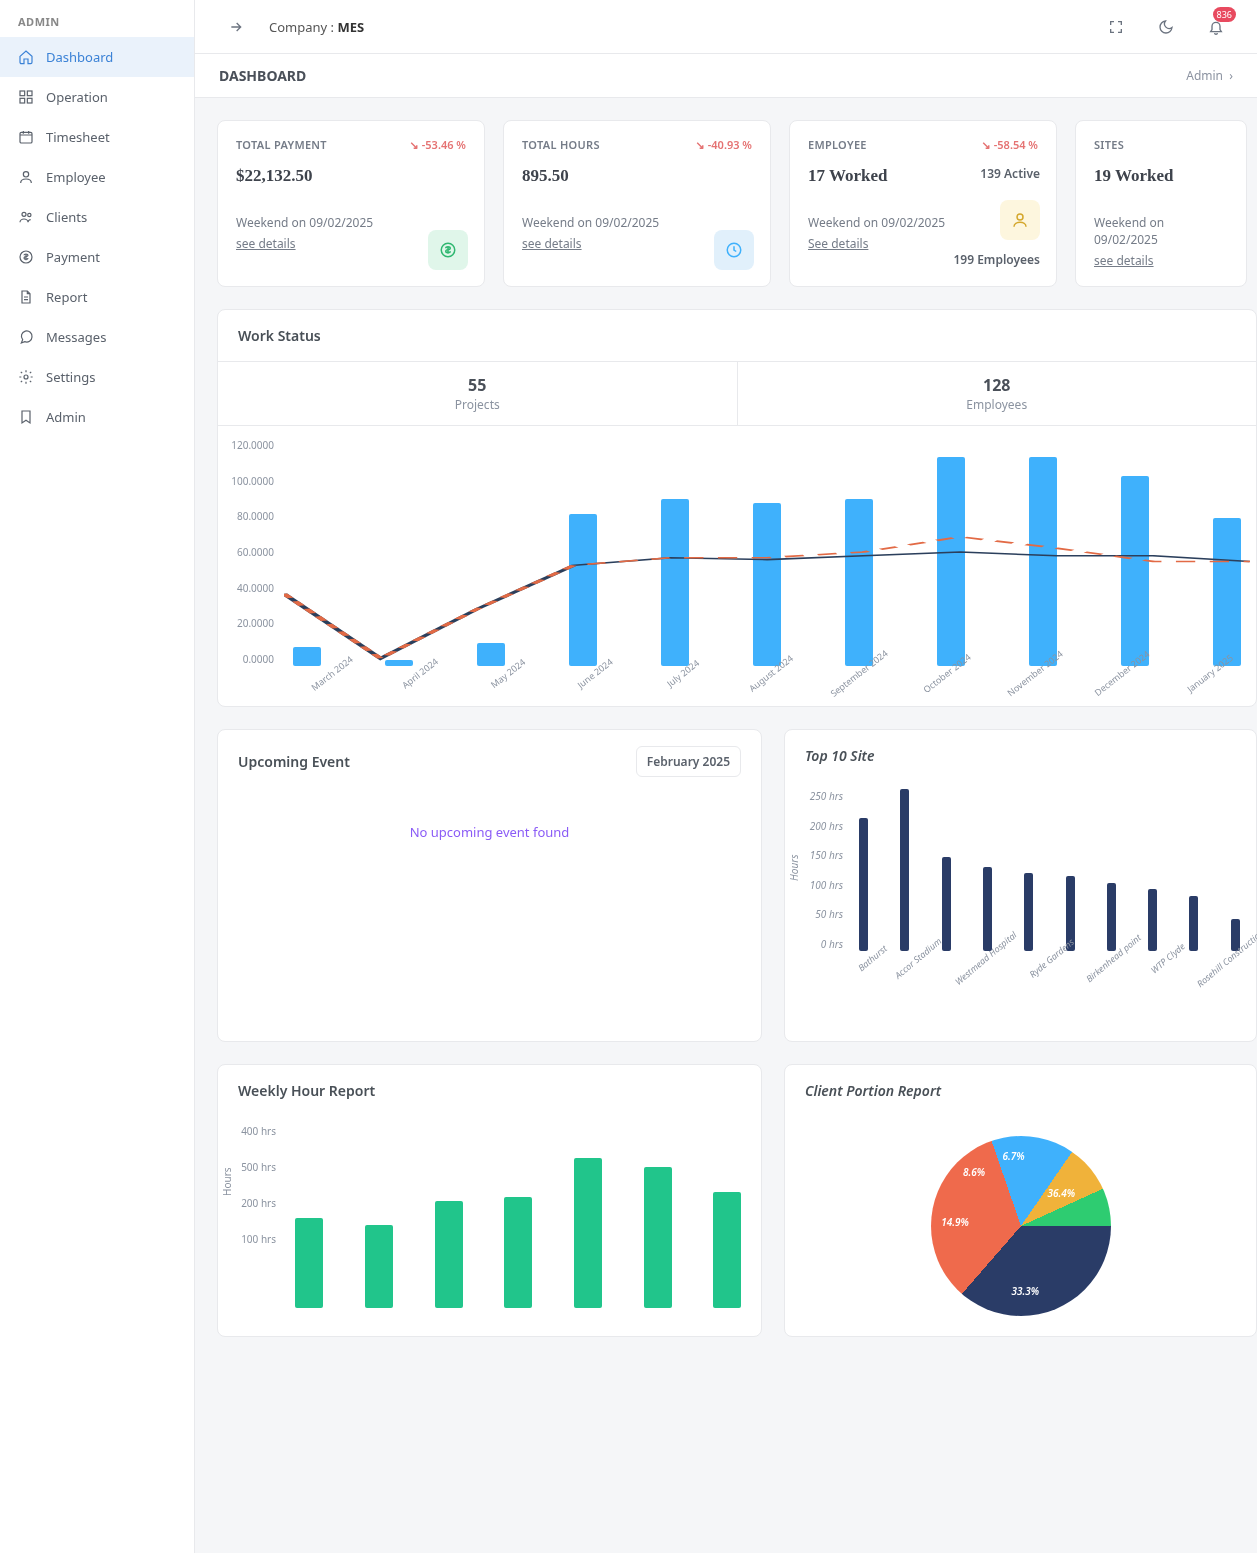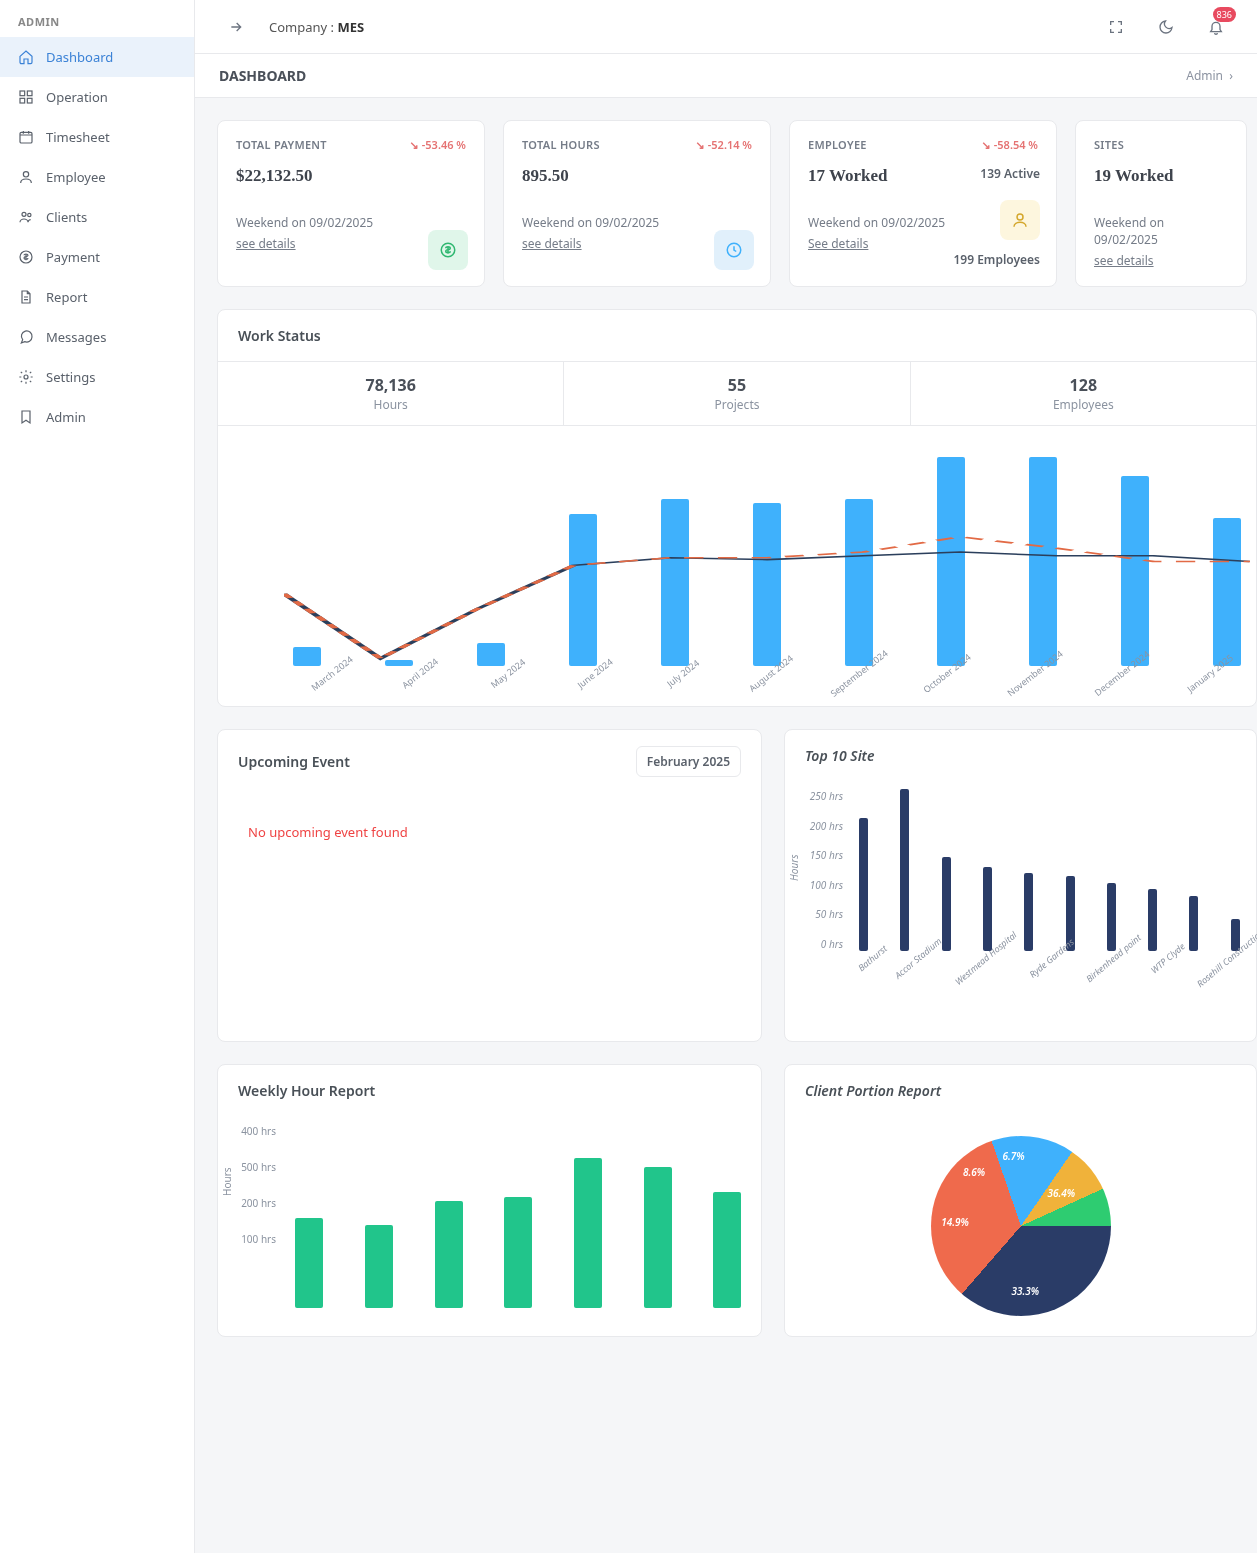--- a/index.html
+++ b/index.html
@@ -75,21 +75,21 @@
   .bar.mid{max-width:28px;margin:0 auto;}
   .xlabels{position:absolute;left:66px;right:6px;bottom:4px;height:34px;display:flex;}
   .xl{flex:1;font-size:9px;color:#8b93a0;text-align:center;transform:rotate(-38deg);transform-origin:50% 0;white-space:nowrap;}
   svg.overlay{position:absolute;left:66px;right:6px;top:12px;bottom:40px;width:calc(100% - 72px);height:calc(100% - 52px);}
   
   .row2{display:flex;gap:22px;}
   .col-l{flex:0 0 545px;}
   .col-r{flex:1;font-style:italic;}
   .panel-title{padding:16px 20px;font-size:14px;font-weight:600;display:flex;justify-content:space-between;align-items:center;}
   .sel{border:1px solid var(--border);border-radius:6px;padding:6px 10px;font-size:12px;color:#5a616b;background:#fff;}
-  .empty{padding:30px;color:#ef4444;font-size:13px;}
+  .empty{padding:30px;text-align:center;color:#8b5cf6;font-size:13px;}
   .chart-area2{position:relative;height:240px;padding:10px 10px 0 10px;}
   .ylabels2{position:absolute;left:6px;top:8px;bottom:70px;width:46px;display:flex;flex-direction:column;justify-content:space-between;font-size:10px;color:#8b93a0;text-align:right;}
   .ylabels2.hrs{width:52px;}
   .axis-title{position:absolute;left:2px;top:50%;transform:rotate(-90deg) translateX(20px);transform-origin:left top;font-size:10px;color:#8b93a0;}
   .bars2{position:absolute;left:66px;right:8px;top:8px;bottom:70px;display:flex;align-items:flex-end;gap:4%;}
   .bars3{position:absolute;left:66px;right:8px;top:8px;bottom:8px;display:flex;align-items:flex-end;gap:4%;}
   .xlabels2{position:absolute;left:66px;right:8px;bottom:2px;height:66px;display:flex;}
   .xl2{flex:1;font-size:9px;color:#8b93a0;text-align:center;transform:rotate(-40deg);transform-origin:50% 0;white-space:nowrap;}
   .piewrap{height:220px;display:flex;align-items:center;justify-content:center;}
   .pie{width:180px;height:180px;border-radius:50%;position:relative;}
@@ -223,21 +223,21 @@
           <svg width="18" height="18" viewBox="0 0 24 24" fill="none" stroke="currentColor" stroke-width="2">
               <circle cx="12" cy="12" r="9"></circle>
               <path d="M12 7v10M9 9.5c0-1 1-2 3-2s3 .8 3 2-1 1.8-3 2-3 .8-3 2 1 2 3 2 3-1 3-2"></path>
             </svg>
         </span>
       </div>
 
       <div class="card stat sm1">
         <div class="stat-top">
           <span class="lbl">TOTAL HOURS</span>
-          <span class="delta">↘ <span>-52.14 %</span></span>
+          <span class="delta">↘ <span>-40.93 %</span></span>
         </div>
         <h3>895.50</h3>
         <div class="sub">Weekend on 09/02/2025</div>
         <a class="lnk">see details</a>
         <span class="chip b">
           <svg width="18" height="18" viewBox="0 0 24 24" fill="none" stroke="currentColor" stroke-width="2">
               <circle cx="12" cy="12" r="9"></circle>
               <path d="M12 7v5l3 2"></path>
             </svg>
         </span>
@@ -268,33 +268,38 @@
         <h3>19 Worked</h3>
         <div class="sub">Weekend on 09/02/2025</div>
         <a class="lnk">see details</a>
       </div>
     </div>
 
     <div class="card work-card">
       <div class="title">Work Status</div>
       <div class="work-tabs" id="worktabs">
           <div class="work-tab">
-            <div class="v">78,136</div>
-            <div class="l">Hours</div>
-          </div>
-          <div class="work-tab">
             <div class="v">55</div>
             <div class="l">Projects</div>
           </div>
           <div class="work-tab">
             <div class="v">128</div>
             <div class="l">Employees</div>
           </div>
         </div>
       <div class="chart-area">
+        <div class="ylabels" id="ws_y">
+            <div>120.0000</div>
+            <div>100.0000</div>
+            <div>80.0000</div>
+            <div>60.0000</div>
+            <div>40.0000</div>
+            <div>20.0000</div>
+            <div>0.0000</div>
+          </div>
         <div class="bars" id="ws_bars">
             <div class="bar blue mid" style="height: 8.33333%;"></div>
             <div class="bar blue mid" style="height: 2.5%;"></div>
             <div class="bar blue mid" style="height: 10%;"></div>
             <div class="bar blue mid" style="height: 66.6667%;"></div>
             <div class="bar blue mid" style="height: 73.3333%;"></div>
             <div class="bar blue mid" style="height: 71.6667%;"></div>
             <div class="bar blue mid" style="height: 73.3333%;"></div>
             <div class="bar blue mid" style="height: 91.6667%;"></div>
             <div class="bar blue mid" style="height: 91.6667%;"></div>

